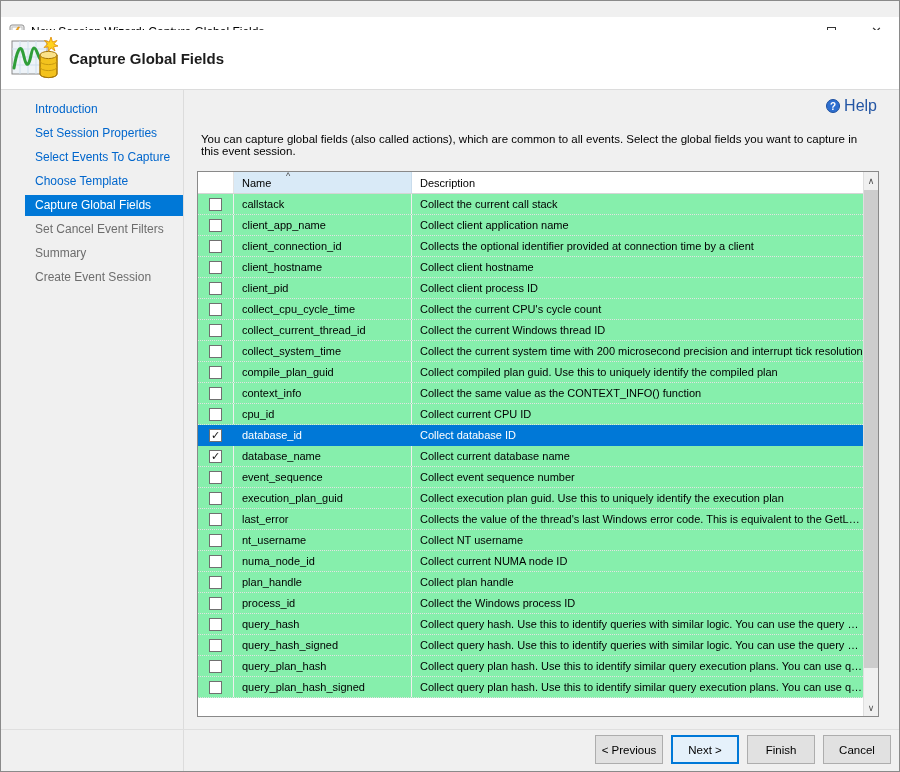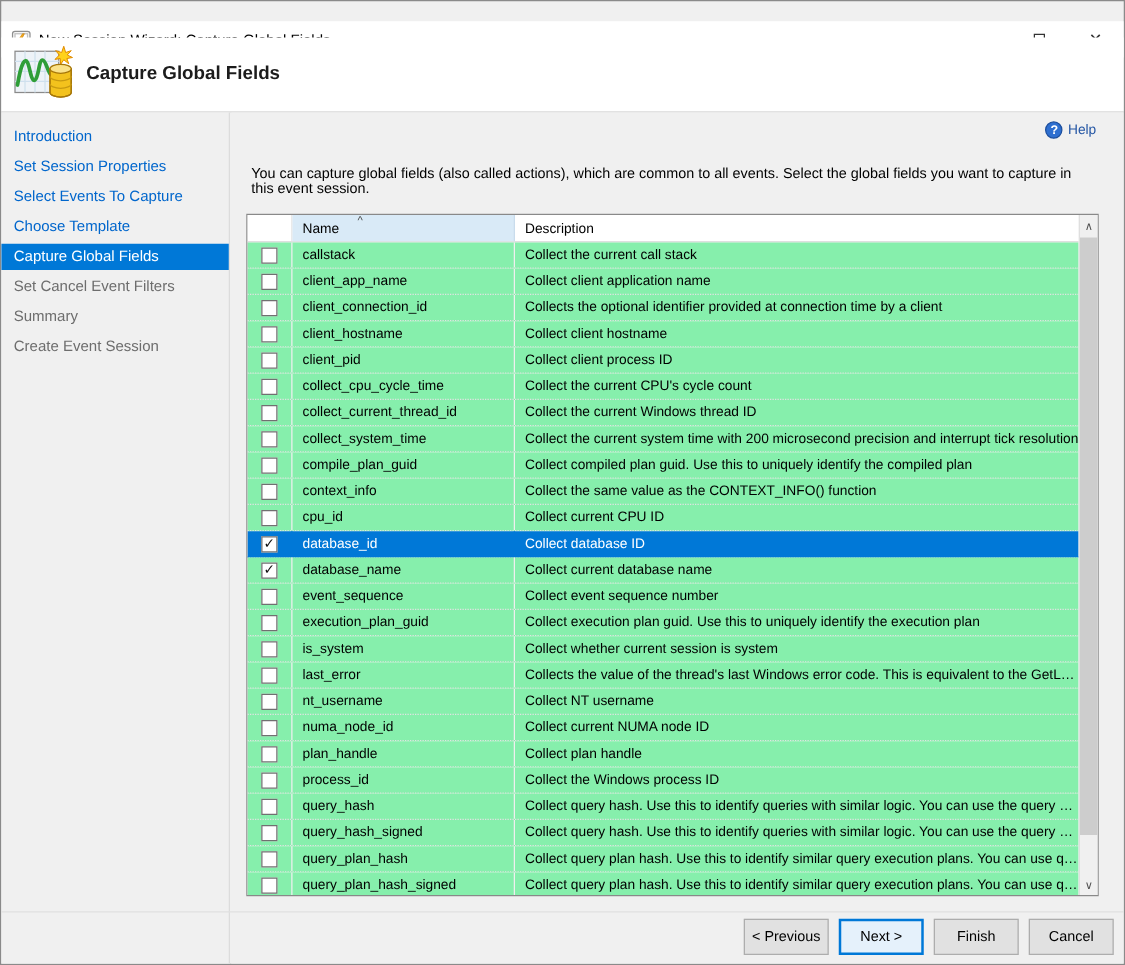--- a/index.html
+++ b/index.html
@@ -17,31 +17,31 @@
   .glyph-max { width:9px; height:9px; border:1px solid #333; }
   .glyph-close { font-size:13px; line-height:1; color:#333; }
 
   
   .header { position:absolute; left:0; top:29px; width:100%; height:59px; background:#fff; }
   .wizard-icon { position:absolute; left:10px; top:6px; }
   .header-title { position:absolute; left:68px; top:20px; font-size:15px; font-weight:bold; color:#1c1c1c; }
   .header-sep { position:absolute; left:0; top:88px; width:100%; height:1px; background:#dcdcdc; }
 
   
-  .sidebar { position:absolute; left:0; top:89px; width:183px; bottom:0; background:#f0f0f0; border-right:1px solid #dcdcdc; padding-top:7px; }
+  .sidebar { position:absolute; left:0; top:89px; width:183px; bottom:0; background:#f0f0f0; border-right:1px solid #dcdcdc; padding-top:7px;padding-left:24px; }
   .nav-item { height:24px; line-height:20px; padding:2px 0 2px 10px; white-space:nowrap; overflow:hidden; font-size:12px; }
   .nav-item.link { color:#0066cc; cursor:pointer; }
   .nav-item.selected { background:#0078d7; color:#fff; height:21px; line-height:17px; margin:2px 0 1px 0; }
   .nav-item.disabled { color:#6d6d6d; }
 
   
   .content { position:absolute; left:184px; top:89px; right:0; bottom:0; background:#f0f0f0; }
   .help-link { position:absolute; right:22px; top:7px; display:flex; align-items:center; gap:4px; cursor:pointer; }
   .help-icon { width:14px; height:14px; border-radius:50%; background:#2e6fd0; color:#fff; font-size:10px; font-weight:bold; display:flex; align-items:center; justify-content:center; border:1px solid #1d4f9e; }
-  .help-text { color:#2456a4; font-size:11px; }
+  .help-text { color:#2456a4; font-size:16px; }
   .description { position:absolute; left:16px; top:43px; right:24px; font-size:11.5px; color:#000; }
 
   
   .table-wrap { position:absolute; left:12px; top:81px; width:682px; height:546px; border:1px solid #898989; background:#fff; display:flex; }
   .grid { width:779px; overflow:hidden; }
   .thead { display:flex; height:22px; border-bottom:1px solid #d5d5d5; background:#fff; font-size:11px; }
   .th { display:flex; align-items:center; padding-left:8px; }
   .th-check { width:36px; border-right:1px solid #e3e3e3; }
   .th-name { width:178px; background:#d9eaf7; border-right:1px solid #c9dcEC; position:relative; }
   .th-desc { flex:1; }
@@ -252,27 +252,20 @@
               <div class="td-check">
                 <span class="checkbox"></span>
               </div>
               <div class="td-name">execution_plan_guid</div>
               <div class="td-desc">Collect execution plan guid. Use this to uniquely identify the execution plan</div>
             </div>
             <div class="trow">
               <div class="td-check">
                 <span class="checkbox"></span>
               </div>
-              <div class="td-name">is_system</div>
-              <div class="td-desc">Collect whether current session is system</div>
-            </div>
-            <div class="trow">
-              <div class="td-check">
-                <span class="checkbox"></span>
-              </div>
               <div class="td-name">last_error</div>
               <div class="td-desc">Collects the value of the thread's last Windows error code. This is equivalent to the GetLastError API.</div>
             </div>
             <div class="trow">
               <div class="td-check">
                 <span class="checkbox"></span>
               </div>
               <div class="td-name">nt_username</div>
               <div class="td-desc">Collect NT username</div>
             </div>

